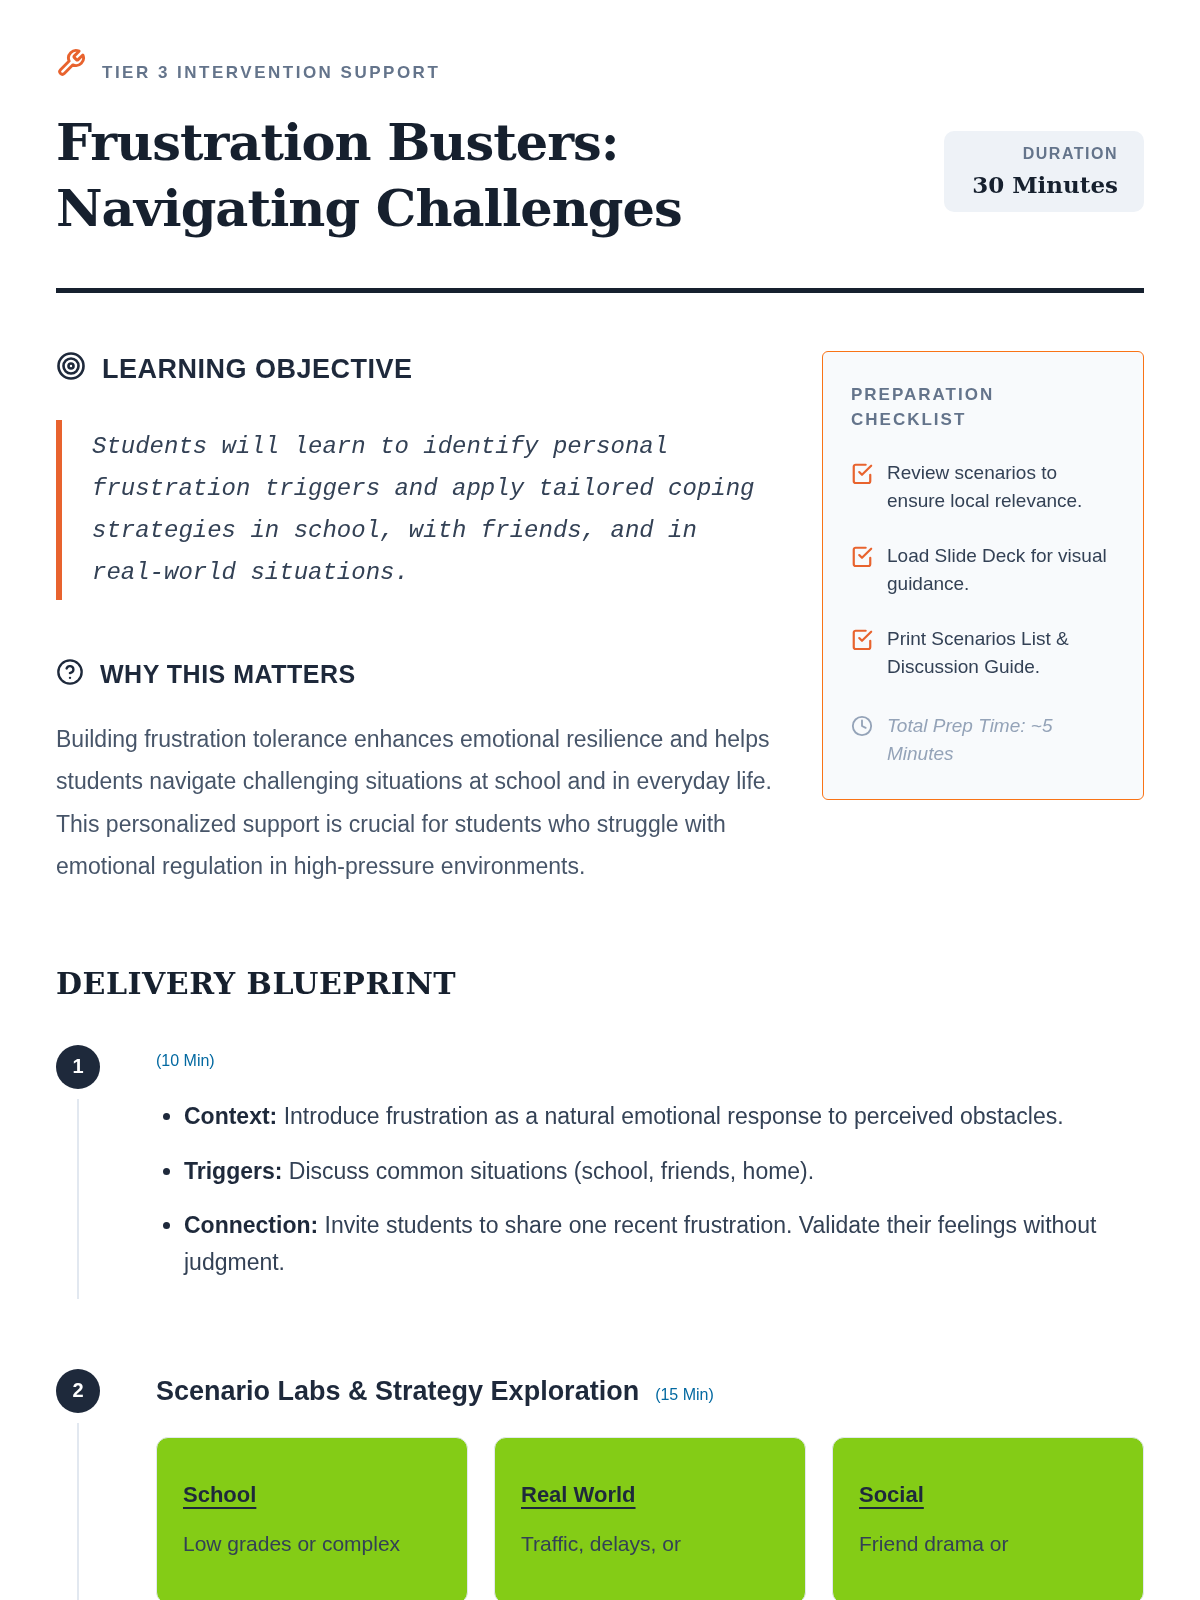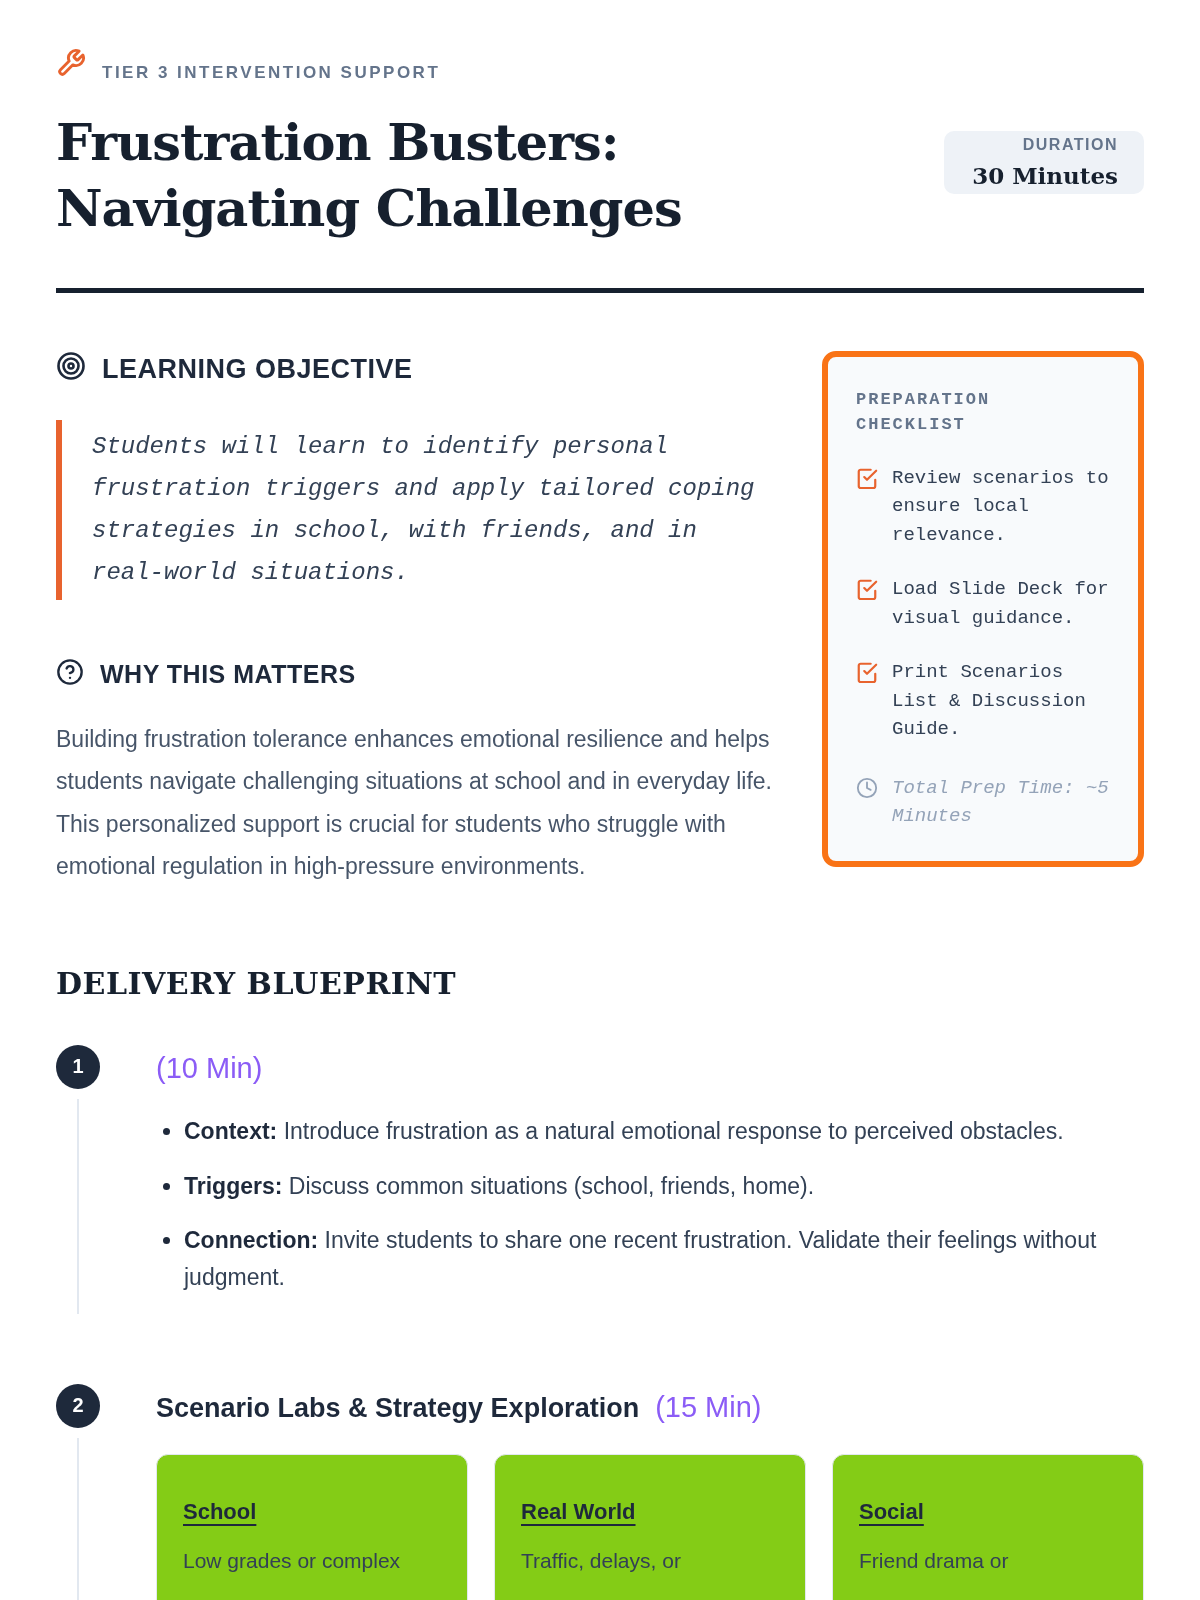--- a/index.html
+++ b/index.html
@@ -7,63 +7,63 @@
   body { font-family: "Liberation Sans", "DejaVu Sans", sans-serif; color: #1e293b; }
   .page { padding: 48px 56px 0 56px; }
 
   
   .eyebrow { display: flex; align-items: flex-end; gap: 16px; color: #64748b;
              font-size: 17px; font-weight: 700; letter-spacing: 2.5px; }
   .eyebrow svg { color: #e8632e; }
   .title-row { display: flex; justify-content: space-between; align-items: flex-start; margin-top: 26px; }
   h1.doc-title { font-family: "DejaVu Serif", "Liberation Serif", serif; font-size: 51px;
                  font-weight: 800; line-height: 1.3; letter-spacing: -1px; max-width: 680px; color: #16202e; }
-  .duration-card { background: #eef2f7; border-radius: 10px; padding: 5px 26px; text-align: right;
+  .duration-card { background: #eef2f7; border-radius: 10px; padding: 14px 26px; text-align: right;
                    margin-top: 22px; min-width: 200px; }
   .duration-label { font-size: 16px; font-weight: 700; color: #64748b; letter-spacing: 1.5px; }
   .duration-value { font-family: "DejaVu Serif", "Liberation Serif", serif; font-size: 23px;
                     font-weight: 700; color: #16202e; margin-top: 8px; }
   .rule { height: 5px; background: #16202e; margin-top: 46px; }
 
   
   .columns { display: flex; gap: 48px; margin-top: 58px; }
   .left-col { flex: 1; min-width: 0; }
   .sidebar { width: 322px; flex-shrink: 0; }
 
   .section-head { display: flex; align-items: center; gap: 16px; font-size: 27px; font-weight: 700;
                   letter-spacing: 0.5px; color: #1e293b; }
   .section-head svg { color: #1e293b; flex-shrink: 0; }
   .quote { border-left: 6px solid #e8632e; margin-top: 32px; padding: 6px 0 6px 30px;
            font-style: italic; font-size: 24px; line-height: 1.75; color: #334155; font-family: Liberation Mono, monospace; }
   .why-head { margin-top: 58px; font-size: 25px; text-align: right; }
   .why-body { margin-top: 26px; font-size: 23px; line-height: 1.85; color: #475569; }
 
   
-  .prep-card { background: #f8fafc; border: 6px solid #f97316; border-radius: 14px; padding: 30px 28px; font-family: Liberation Mono, monospace; }
+  .prep-card { background: #f8fafc; border: 1px solid #f97316; border-radius: 6px; padding: 30px 28px; }
   .prep-head { font-size: 17px; font-weight: 700; letter-spacing: 2px; color: #64748b; line-height: 1.5; }
   .prep-item { display: flex; gap: 14px; margin-top: 26px; font-size: 19px; line-height: 1.5; color: #334155; }
   .prep-item svg { flex-shrink: 0; margin-top: 3px; color: #e8632e; }
   .prep-time { display: flex; gap: 14px; margin-top: 30px; font-size: 19px; line-height: 1.5;
                font-style: italic; color: #94a3b8; }
   .prep-time svg { flex-shrink: 0; margin-top: 3px; color: #94a3b8; }
 
   
   .blueprint { margin-top: 78px; }
   .blueprint-head { font-family: "DejaVu Serif", "Liberation Serif", serif; font-size: 30px;
                     font-weight: 700; letter-spacing: 0.5px; color: #16202e; }
   .step { display: flex; margin-top: 44px; }
   .step.first { margin-top: 44px; padding-bottom: 70px; }
   .step-rail { width: 44px; margin-right: 56px; display: flex; flex-direction: column; align-items: center; flex-shrink: 0; }
   .step-num { width: 44px; height: 44px; border-radius: 50%; background: #1e293b; color: #ffffff;
               font-weight: 700; font-size: 20px; display: flex; align-items: center; justify-content: center; }
   .step-line { width: 2px; flex: 1; background: #e2e8f0; margin-top: 10px; }
   .step-body { flex: 1; min-width: 0; }
   .step-title-row { display: flex; align-items: baseline; gap: 16px; padding-top: 7px; }
   .step-title { font-size: 27px; font-weight: 700; color: #1e293b; }
-  .step-time { font-size: 29px; color: #8b5cf6; text-align: right; }
+  .step-time { font-size: 16px; color: #0369a1; text-align: right; }
   ul.bullets { margin-top: 28px; padding-left: 28px; list-style: disc; }
   ul.bullets li { font-size: 23px; line-height: 1.6; color: #334155; margin-bottom: 18px; }
   ul.bullets li::marker { color: #1e293b; }
   .lead { font-weight: 700; color: #1e293b; }
 
   .scenario-cards { display: flex; gap: 26px; margin-top: 30px; }
   .scenario-card { flex: 1; background: #84cc16; border: 1px solid #e2e8f0; border-radius: 12px;
                    padding: 44px 26px; }
   .scenario-title { font-size: 22px; font-weight: 700; color: #1e293b; text-decoration: underline;
                     text-underline-offset: 5px; text-decoration-thickness: 2px; }

